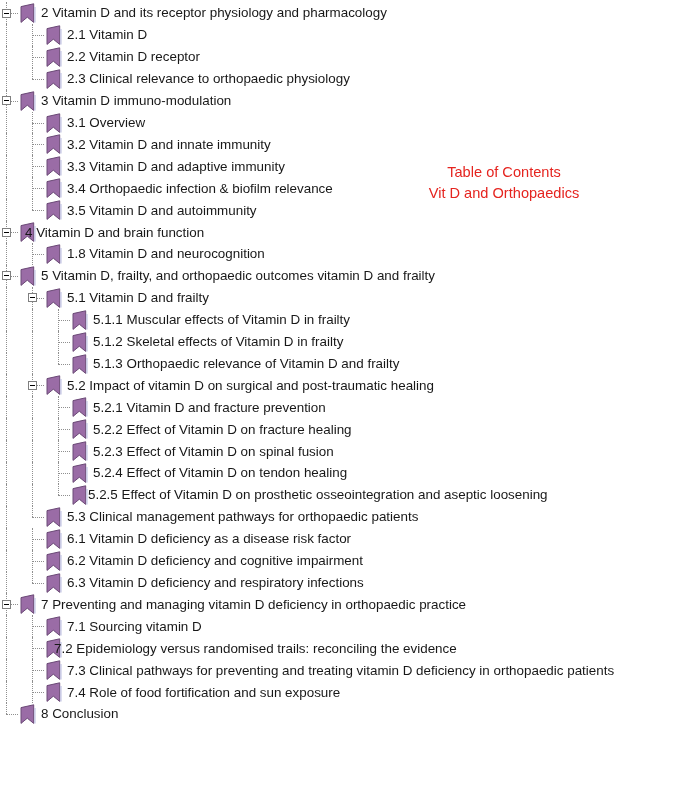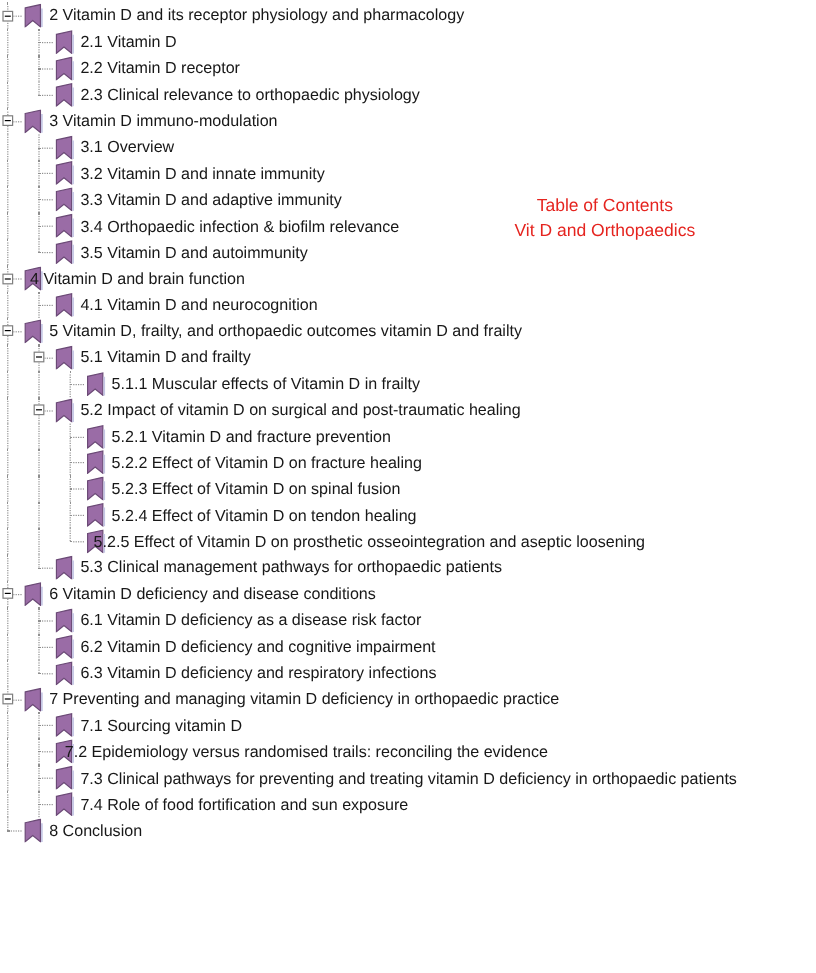--- a/index.html
+++ b/index.html
@@ -159,21 +159,21 @@
       <span class="lbl" style="left:25px">4 Vitamin D and brain function</span>
     </div>
     <div class="row">
       <i class="gv" style="left:6px;height:100%"></i>
       <i class="gv" style="left:32px;height:100%"></i>
       <i class="gh" style="left:32px;width:12px"></i>
       <svg class="bm" style="left:46px" width="16" height="20" viewBox="0 0 16 20">
         <polygon points="1,3.6 13.7,0.8 13.7,19.4 7.3,14.2 1,19.4"></polygon>
         <line x1="14.9" y1="4" x2="14.9" y2="19.6"></line>
       </svg>
-      <span class="lbl" style="left:67px">4.1 Vitamin D and neurocognition</span>
+      <span class="lbl" style="left:67px">1.8 Vitamin D and neurocognition</span>
     </div>
     <div class="row">
       <i class="gv" style="left:6px;height:100%"></i>
       <i class="gh" style="left:6px;width:12px"></i>
       <span class="toggle" style="left:2px">
         <i></i>
       </span>
       <svg class="bm" style="left:20px" width="16" height="20" viewBox="0 0 16 20">
         <polygon points="1,3.6 13.7,0.8 13.7,19.4 7.3,14.2 1,19.4"></polygon>
         <line x1="14.9" y1="4" x2="14.9" y2="19.6"></line>
@@ -200,20 +200,42 @@
       <i class="gh" style="left:58px;width:12px"></i>
       <svg class="bm" style="left:72px" width="16" height="20" viewBox="0 0 16 20">
         <polygon points="1,3.6 13.7,0.8 13.7,19.4 7.3,14.2 1,19.4"></polygon>
         <line x1="14.9" y1="4" x2="14.9" y2="19.6"></line>
       </svg>
       <span class="lbl" style="left:93px">5.1.1 Muscular effects of Vitamin D in frailty</span>
     </div>
     <div class="row">
       <i class="gv" style="left:6px;height:100%"></i>
       <i class="gv" style="left:32px;height:100%"></i>
+      <i class="gv" style="left:58px;height:100%"></i>
+      <i class="gh" style="left:58px;width:12px"></i>
+      <svg class="bm" style="left:72px" width="16" height="20" viewBox="0 0 16 20">
+        <polygon points="1,3.6 13.7,0.8 13.7,19.4 7.3,14.2 1,19.4"></polygon>
+        <line x1="14.9" y1="4" x2="14.9" y2="19.6"></line>
+      </svg>
+      <span class="lbl" style="left:93px">5.1.2 Skeletal effects of Vitamin D in frailty</span>
+    </div>
+    <div class="row">
+      <i class="gv" style="left:6px;height:100%"></i>
+      <i class="gv" style="left:32px;height:100%"></i>
+      <i class="gv" style="left:58px;height:11px"></i>
+      <i class="gh" style="left:58px;width:12px"></i>
+      <svg class="bm" style="left:72px" width="16" height="20" viewBox="0 0 16 20">
+        <polygon points="1,3.6 13.7,0.8 13.7,19.4 7.3,14.2 1,19.4"></polygon>
+        <line x1="14.9" y1="4" x2="14.9" y2="19.6"></line>
+      </svg>
+      <span class="lbl" style="left:93px">5.1.3 Orthopaedic relevance of Vitamin D and frailty</span>
+    </div>
+    <div class="row">
+      <i class="gv" style="left:6px;height:100%"></i>
+      <i class="gv" style="left:32px;height:100%"></i>
       <i class="gh" style="left:32px;width:12px"></i>
       <span class="toggle" style="left:28px">
         <i></i>
       </span>
       <svg class="bm" style="left:46px" width="16" height="20" viewBox="0 0 16 20">
         <polygon points="1,3.6 13.7,0.8 13.7,19.4 7.3,14.2 1,19.4"></polygon>
         <line x1="14.9" y1="4" x2="14.9" y2="19.6"></line>
       </svg>
       <span class="lbl" style="left:67px">5.2 Impact of vitamin D on surgical and post-traumatic healing</span>
     </div>
@@ -263,43 +285,31 @@
     </div>
     <div class="row">
       <i class="gv" style="left:6px;height:100%"></i>
       <i class="gv" style="left:32px;height:100%"></i>
       <i class="gv" style="left:58px;height:11px"></i>
       <i class="gh" style="left:58px;width:12px"></i>
       <svg class="bm" style="left:72px" width="16" height="20" viewBox="0 0 16 20">
         <polygon points="1,3.6 13.7,0.8 13.7,19.4 7.3,14.2 1,19.4"></polygon>
         <line x1="14.9" y1="4" x2="14.9" y2="19.6"></line>
       </svg>
-      <span class="lbl" style="left:78px">5.2.5 Effect of Vitamin D on prosthetic osseointegration and aseptic loosening</span>
+      <span class="lbl" style="left:88px">5.2.5 Effect of Vitamin D on prosthetic osseointegration and aseptic loosening</span>
     </div>
     <div class="row">
       <i class="gv" style="left:6px;height:100%"></i>
       <i class="gv" style="left:32px;height:11px"></i>
       <i class="gh" style="left:32px;width:12px"></i>
       <svg class="bm" style="left:46px" width="16" height="20" viewBox="0 0 16 20">
         <polygon points="1,3.6 13.7,0.8 13.7,19.4 7.3,14.2 1,19.4"></polygon>
         <line x1="14.9" y1="4" x2="14.9" y2="19.6"></line>
       </svg>
       <span class="lbl" style="left:67px">5.3 Clinical management pathways for orthopaedic patients</span>
-    </div>
-    <div class="row">
-      <i class="gv" style="left:6px;height:100%"></i>
-      <i class="gh" style="left:6px;width:12px"></i>
-      <span class="toggle" style="left:2px">
-        <i></i>
-      </span>
-      <svg class="bm" style="left:20px" width="16" height="20" viewBox="0 0 16 20">
-        <polygon points="1,3.6 13.7,0.8 13.7,19.4 7.3,14.2 1,19.4"></polygon>
-        <line x1="14.9" y1="4" x2="14.9" y2="19.6"></line>
-      </svg>
-      <span class="lbl" style="left:41px">6 Vitamin D deficiency and disease conditions</span>
     </div>
     <div class="row">
       <i class="gv" style="left:6px;height:100%"></i>
       <i class="gv" style="left:32px;height:100%"></i>
       <i class="gh" style="left:32px;width:12px"></i>
       <svg class="bm" style="left:46px" width="16" height="20" viewBox="0 0 16 20">
         <polygon points="1,3.6 13.7,0.8 13.7,19.4 7.3,14.2 1,19.4"></polygon>
         <line x1="14.9" y1="4" x2="14.9" y2="19.6"></line>
       </svg>
       <span class="lbl" style="left:67px">6.1 Vitamin D deficiency as a disease risk factor</span>

